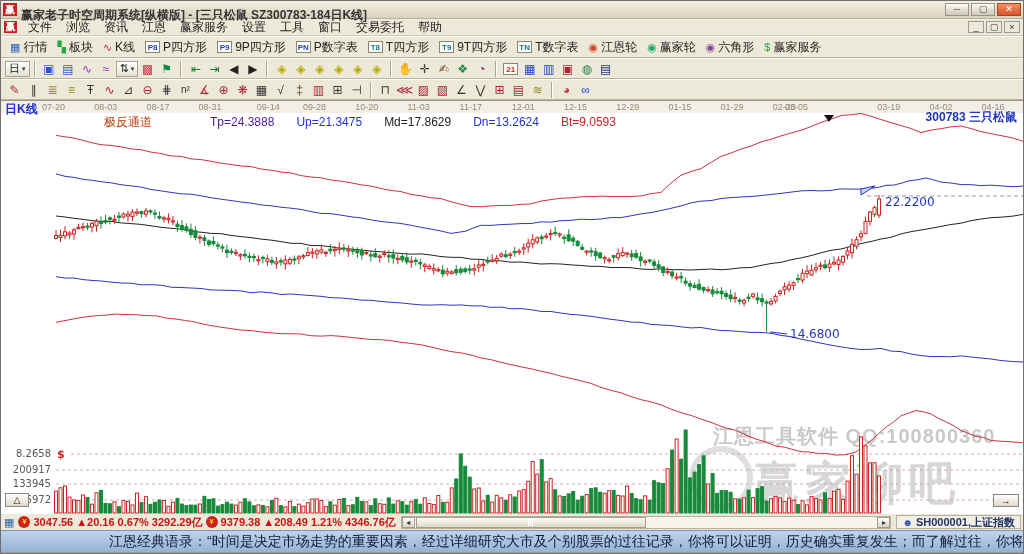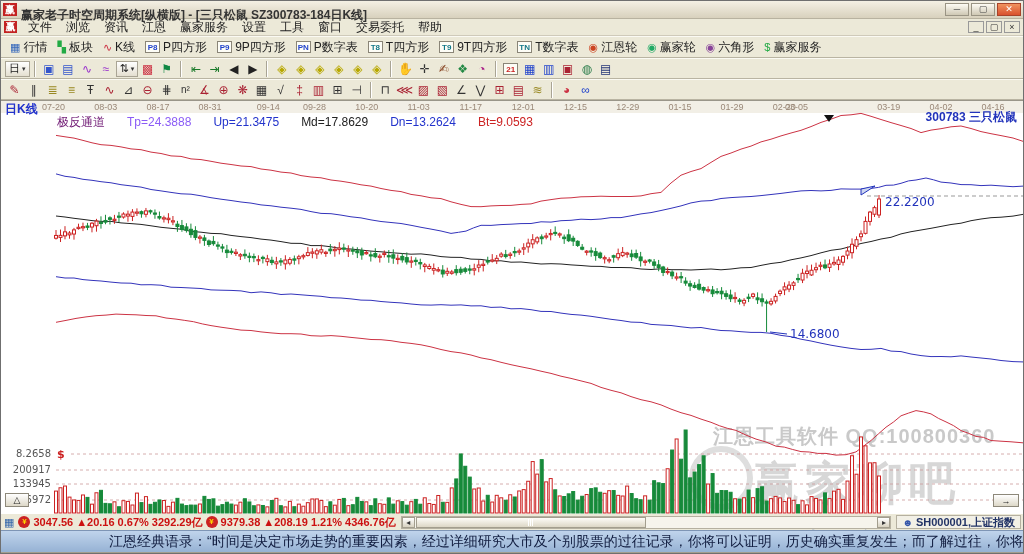--- a/index.html
+++ b/index.html
@@ -258,21 +258,21 @@
         <span class="dtick" style="left: 563px;">12-15</span>
         <span class="dtick" style="left: 615.2px;">12-29</span>
         <span class="dtick" style="left: 667.4px;">01-15</span>
         <span class="dtick" style="left: 719.6px;">01-29</span>
         <span class="dtick" style="left: 771.8px;">02-20</span>
         <span class="dtick" style="left: 784px;">03-05</span>
         <span class="dtick" style="left: 876.2px;">03-19</span>
         <span class="dtick" style="left: 928.4px;">04-02</span>
         <span class="dtick" style="left: 980.6px;">04-16</span>
       </div>
-    <div class="indrow" id="indicator-row"><span style="color: #701a75;">极反通道</span><span style="color: #8b5cf6;">Tp=24.3888</span><span style="color: rgb(34, 51, 204);">Up=21.3475</span><span style="color: rgb(34, 34, 34);">Md=17.8629</span><span style="color: rgb(34, 51, 204);">Dn=13.2624</span><span style="color: rgb(204, 34, 34);">Bt=9.0593</span></div>
+    <div class="indrow" id="indicator-row"><span style="color: #c2410c; margin-left: 47px;">极反通道</span><span style="color: #4c1d95; margin-left: 36px;">Tp=24.3888</span><span style="color: rgb(34, 51, 204);">Up=21.3475</span><span style="color: rgb(34, 34, 34);">Md=17.8629</span><span style="color: rgb(34, 51, 204);">Dn=13.2624</span><span style="color: rgb(204, 34, 34);">Bt=9.0593</span></div>
     <span class="stock">300783 三只松鼠</span>
 
     <div class="wm-circle"></div>
     <div class="wm-line">江恩工具软件  QQ:100800360</div>
     <div class="wm-brand">赢家聊吧</div>
 
     <svg id="chart-svg" width="1024" height="413">
         <line x1="70" y1="353" x2="1024" y2="353" stroke="#cc9999" stroke-width="0.8" stroke-dasharray="3,3"></line>
         <text x="50" y="356" text-anchor="end" font-size="10" fill="#555" font-family="&quot;DejaVu Sans&quot;,sans-serif">8.2658</text>
         <text x="56" y="357" font-size="11" fill="#cc2222" font-weight="bold" font-family="&quot;DejaVu Sans&quot;,sans-serif">$</text>
@@ -853,21 +853,21 @@
 
   <div class="statusbar">
     <span class="sb-ico">▦</span>
     <span class="mkt-ico">¥</span>
     <span class="red">3047.56</span>
     <span class="red">▲20.16</span>
     <span class="red">0.67%</span>
     <span class="red">3292.29亿</span>
     <span class="mkt-ico">¥</span>
     <span class="red">9379.38</span>
-    <span class="red">▲208.19</span>
+    <span class="red">▲208.49</span>
     <span class="red">1.21%</span>
     <span class="red">4346.76亿</span>
     <span class="sb-wm">jiaoba.vip</span>
     <div class="hscroll">
       <span class="arr">◂</span>
       <div class="thumb">
           <i></i>
           <i></i>
           <i></i>
         </div>

